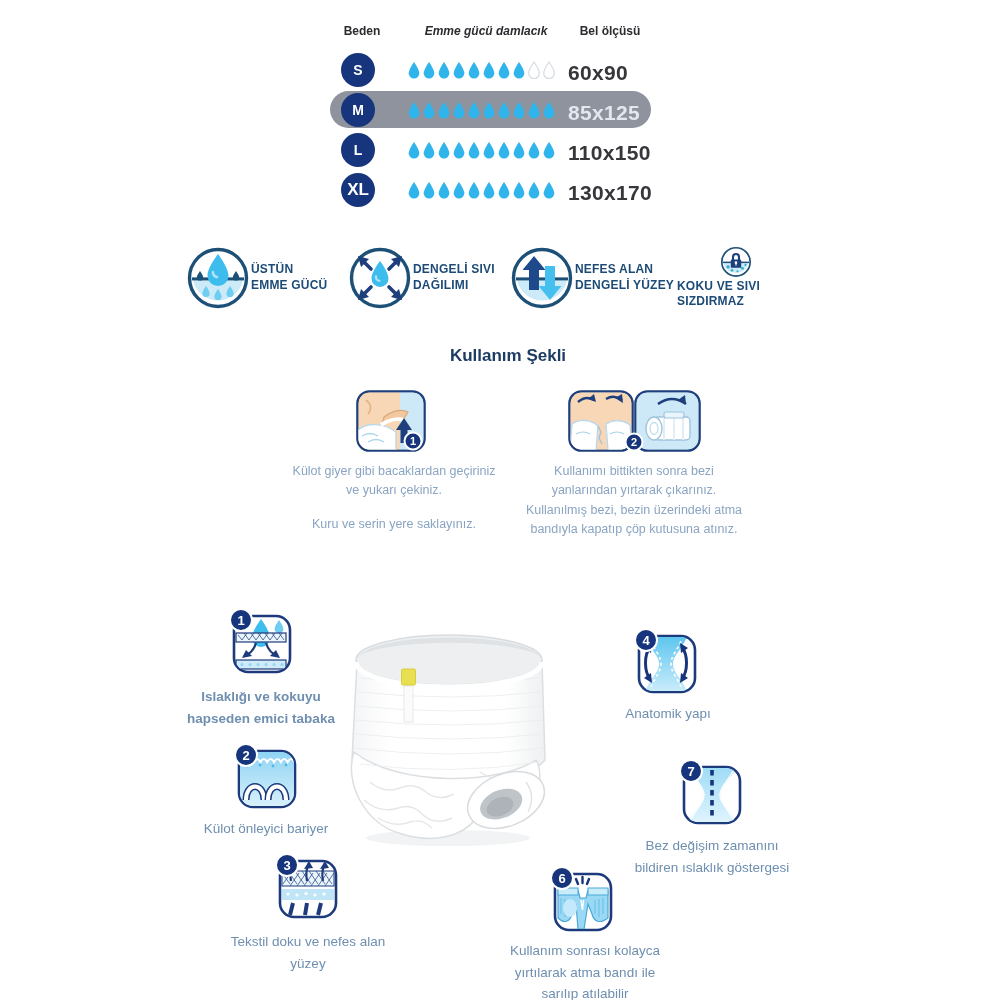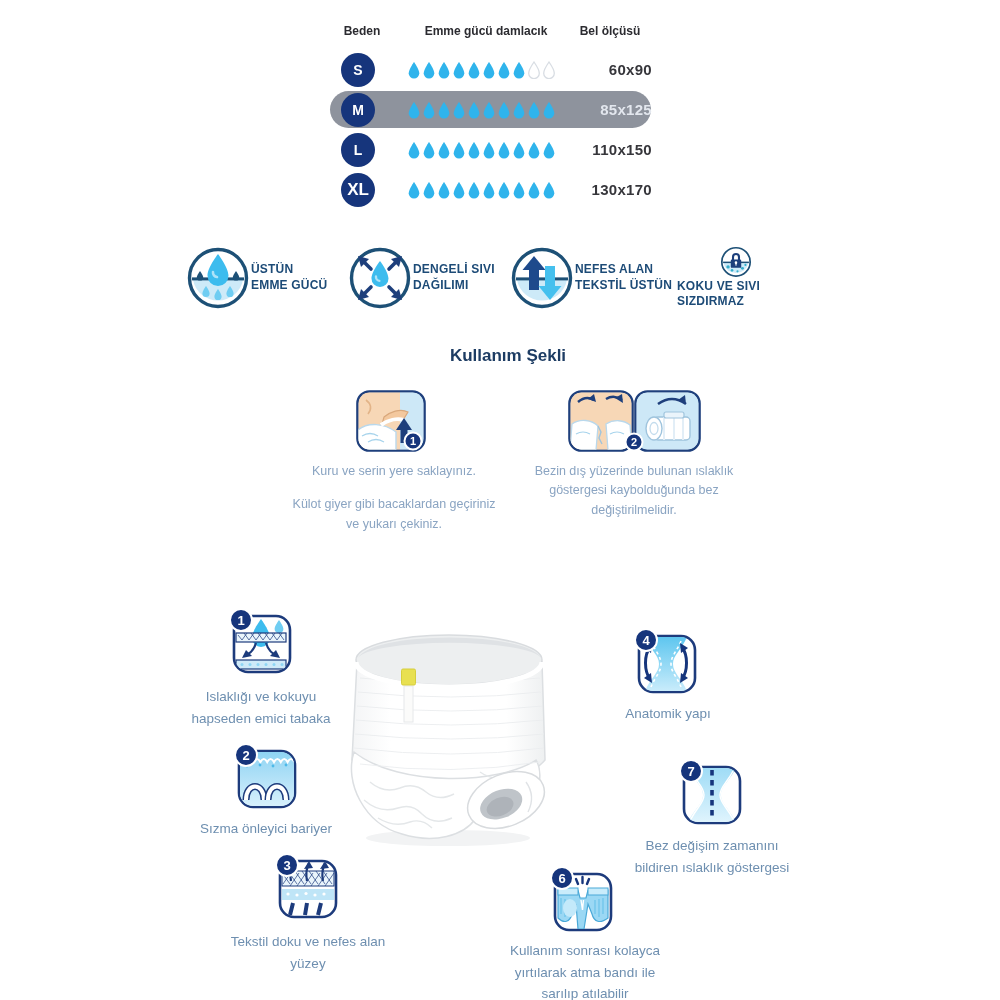--- a/index.html
+++ b/index.html
@@ -12,21 +12,21 @@
 
   
   #size-table{left:330px;top:20px;width:326px;height:192px;}
   .st-header span{position:absolute;top:4px;font-size:12px;font-weight:bold;color:#2b2b30;text-align:center;}
   .st-row{position:absolute;left:0;width:100%;height:40px;}
   .st-pill{position:absolute;left:0;top:1px;width:321px;height:37px;background:#8e939d;border-radius:19px;}
   .size-badge{position:absolute;left:11px;top:3px;width:34px;height:34px;border-radius:50%;
     background:#16357c;color:#fff;font-weight:bold;font-size:14px;display:flex;align-items:center;justify-content:center;}
   .drops{position:absolute;left:77px;top:11px;display:flex;gap:1px;}
   .drops svg{display:block;}
-  .waist{position:absolute;left:238px;top:11px;width:84px;text-align:right;font-size:15px;font-weight:600;color:#36363b;letter-spacing:.3px;}
+  .waist{position:absolute;left:238px;top:11px;width:84px;text-align:left;font-size:21px;font-weight:600;color:#36363b;letter-spacing:.3px;}
   .waist.hl{color:#e3e7ee;}
 
   
   .feature{position:absolute;top:246px;display:flex;align-items:center;gap:1px;height:64px;}
   .feature .flabel{font-size:12px;font-weight:bold;color:#1d4b77;line-height:1.3;letter-spacing:.2px;width:118px;}
 
   
   #usage-title{left:0;top:346px;width:1000px;text-align:center;font-size:17px;font-weight:bold;color:#1d3c63;padding-left:8px;}
   .step-text{position:absolute;text-align:center;font-size:12.5px;color:#8aa4c2;line-height:1.55;}
   .step-text p{margin:0 0 14px 0;}
@@ -35,21 +35,21 @@
   .co-text{position:absolute;text-align:center;font-size:13.5px;color:#6e8fb0;line-height:1.6;}
 
   svg text{font-family:"Liberation Sans",sans-serif;}
 </style>
 </head>
 <body>
 
 <div id="size-table" class="abs">
   <div class="st-header">
     <span style="left:4px;width:56px;">Beden</span>
-    <span style="left:80px;width:152px;">Emme gücü damlacık</span>
+    <span style="left:80px;width:152px;font-style:italic;">Emme gücü damlacık</span>
     <span style="left:240px;width:80px;">Bel ölçüsü</span>
   </div>
 
   <div class="st-row" style="top:30px;">
     <span class="size-badge">S</span>
     <span class="drops">
         <svg width="14" height="18" viewBox="0 0 14 18">
       <path d="M7 1 C7 1 1.7 8.6 1.7 12.3 a5.3 5.3 0 0 0 10.6 0 C12.3 8.6 7 1 7 1 Z" fill="#2fb4ec" stroke="none" stroke-width="1.3"></path>
         </svg>
         <svg width="14" height="18" viewBox="0 0 14 18">
@@ -236,21 +236,21 @@
 <div class="feature" style="left:510px;">
   <svg width="64" height="64" viewBox="0 0 64 64">
     <circle cx="32" cy="32" r="28.5" fill="#fff" stroke="#1d5076" stroke-width="3.4"></circle>
     <path d="M7 34 A25.5 25.5 0 0 0 57 34 Z" fill="#cdeaf8"></path>
     <rect x="6" y="31.4" width="52" height="3" fill="#1d5076"></rect>
     <polygon points="24,10 12.5,24 35.5,24" fill="#1e4a8c"></polygon>
     <rect x="19" y="24" width="10" height="20" fill="#1e4a8c"></rect>
     <polygon points="40,54 28.5,40 51.5,40" fill="#45c0ee"></polygon>
     <rect x="35" y="20" width="10" height="20" fill="#45c0ee"></rect>
   </svg>
-  <div class="flabel"><span>NEFES ALAN</span><br><span>TEKSTİL ÜSTÜN</span></div>
+  <div class="flabel"><span>NEFES ALAN</span><br><span>DENGELİ YÜZEY</span></div>
 </div>
 
 <div class="feature" style="left:677px;flex-direction:column;">
   <svg width="64" height="64" viewBox="0 0 64 64">
     <circle cx="32" cy="32" r="28.5" fill="#fff" stroke="#1d5076" stroke-width="3.4"></circle>
     <path d="M7 34 A25.5 25.5 0 0 0 57 34 Z" fill="#cdeaf8"></path>
     <g fill="#35aecb">
       <circle cx="16" cy="42" r="3.4"></circle>
         <circle cx="24" cy="49" r="2.6"></circle>
         <circle cx="45" cy="45" r="3"></circle>
@@ -320,25 +320,25 @@
     <path d="M96 27 v23 M106 27 v23 M115 27 v23" stroke="#e2eef7" stroke-width="2"></path>
     <rect x="96" y="22" width="20" height="6" rx="2" fill="#eaf4fb" stroke="#9fc4dd" stroke-width="1.2"></rect>
     <path d="M90 14 q14 -10 28 0" stroke="#1e3f7c" stroke-width="2.6" fill="none"></path>
     <polygon points="118,14 117,5 110,10" fill="#1e3f7c"></polygon>
   </g>
   <circle cx="66" cy="52" r="8.5" fill="#16357c" stroke="#fff" stroke-width="2"></circle>
   <text x="66" y="56" text-anchor="middle" font-size="11" font-weight="bold" fill="#fff">2</text>
 </svg>
 
 <div class="step-text" style="left:288px;top:462px;width:212px;">
+    <p>Külot giyer gibi bacaklardan geçiriniz ve yukarı çekiniz.</p>
     <p>Kuru ve serin yere saklayınız.</p>
-    <p>Külot giyer gibi bacaklardan geçiriniz ve yukarı çekiniz.</p>
   </div>
 <div class="step-text" style="left:524px;top:462px;width:220px;">
-    <p>Bezin dış yüzerinde bulunan ıslaklık göstergesi kaybolduğunda bez değiştirilmelidir.</p>
+    <p>Kullanımı bittikten sonra bezi yanlarından yırtarak çıkarınız. Kullanılmış bezi, bezin üzerindeki atma bandıyla kapatıp çöp kutusuna atınız.</p>
   </div>
 
 <svg class="abs" style="left:330px;top:612px;" width="245" height="240" viewBox="0 0 245 240">
   <defs>
     <linearGradient id="bodyShade" x1="0" y1="0" x2="1" y2="0">
       <stop offset="0" stop-color="#f4f5f6"></stop>
         <stop offset="0.2" stop-color="#ffffff"></stop>
       <stop offset="0.8" stop-color="#ffffff"></stop>
         <stop offset="1" stop-color="#eef0f1"></stop>
     </linearGradient>
@@ -533,18 +533,18 @@
     <rect x="40" y="24" width="20" height="7" fill="#c9ecfb" stroke="#4aa9d8" stroke-width="1"></rect>
     <path d="M13 34 v16 M17 35 v18 M21 36 v14 M47 36 v14 M51 35 v18 M55 34 v16" stroke="#6cc4ea" stroke-width="1.2"></path>
     <path d="M33 36 l1.5 10 M35.5 36 l-1 10" stroke="#ffffff" stroke-width="1.4"></path>
     <ellipse cx="22" cy="44" rx="7" ry="9" fill="#c3e9fa"></ellipse>
     <path d="M30 20 l-2 -5 M34.5 19 l0 -6 M39 20 l2 -5" stroke="#16357c" stroke-width="2.4" stroke-linecap="round"></path>
   </g>
   <circle cx="14" cy="14" r="11" fill="#16357c" stroke="#fff" stroke-width="2"></circle>
   <text x="14" y="18.5" text-anchor="middle" font-size="13" font-weight="bold" fill="#fff">6</text>
 </svg>
 
-<div class="co-text" style="left:166px;top:686px;width:190px;"><span>Islaklığı ve kokuyu</span><br><span>hapseden emici tabaka</span></div>
-<div class="co-text" style="left:171px;top:818px;width:190px;"><span>Sızma önleyici bariyer</span></div>
+<div class="co-text" style="left:166px;top:686px;width:190px;font-weight:bold;"><span>Islaklığı ve kokuyu</span><br><span>hapseden emici tabaka</span></div>
+<div class="co-text" style="left:171px;top:818px;width:190px;"><span>Külot önleyici bariyer</span></div>
 <div class="co-text" style="left:213px;top:931px;width:190px;"><span>Tekstil doku ve nefes alan</span><br><span>yüzey</span></div>
 <div class="co-text" style="left:573px;top:703px;width:190px;"><span>Anatomik yapı</span></div>
 <div class="co-text" style="left:606px;top:835px;width:212px;"><span>Bez değişim zamanını</span><br><span>bildiren ıslaklık göstergesi</span></div>
 <div class="co-text" style="left:487px;top:940px;width:196px;"><span>Kullanım sonrası kolayca</span><br><span>yırtılarak atma bandı ile</span><br><span>sarılıp atılabilir</span></div>
 
 </body></html>

